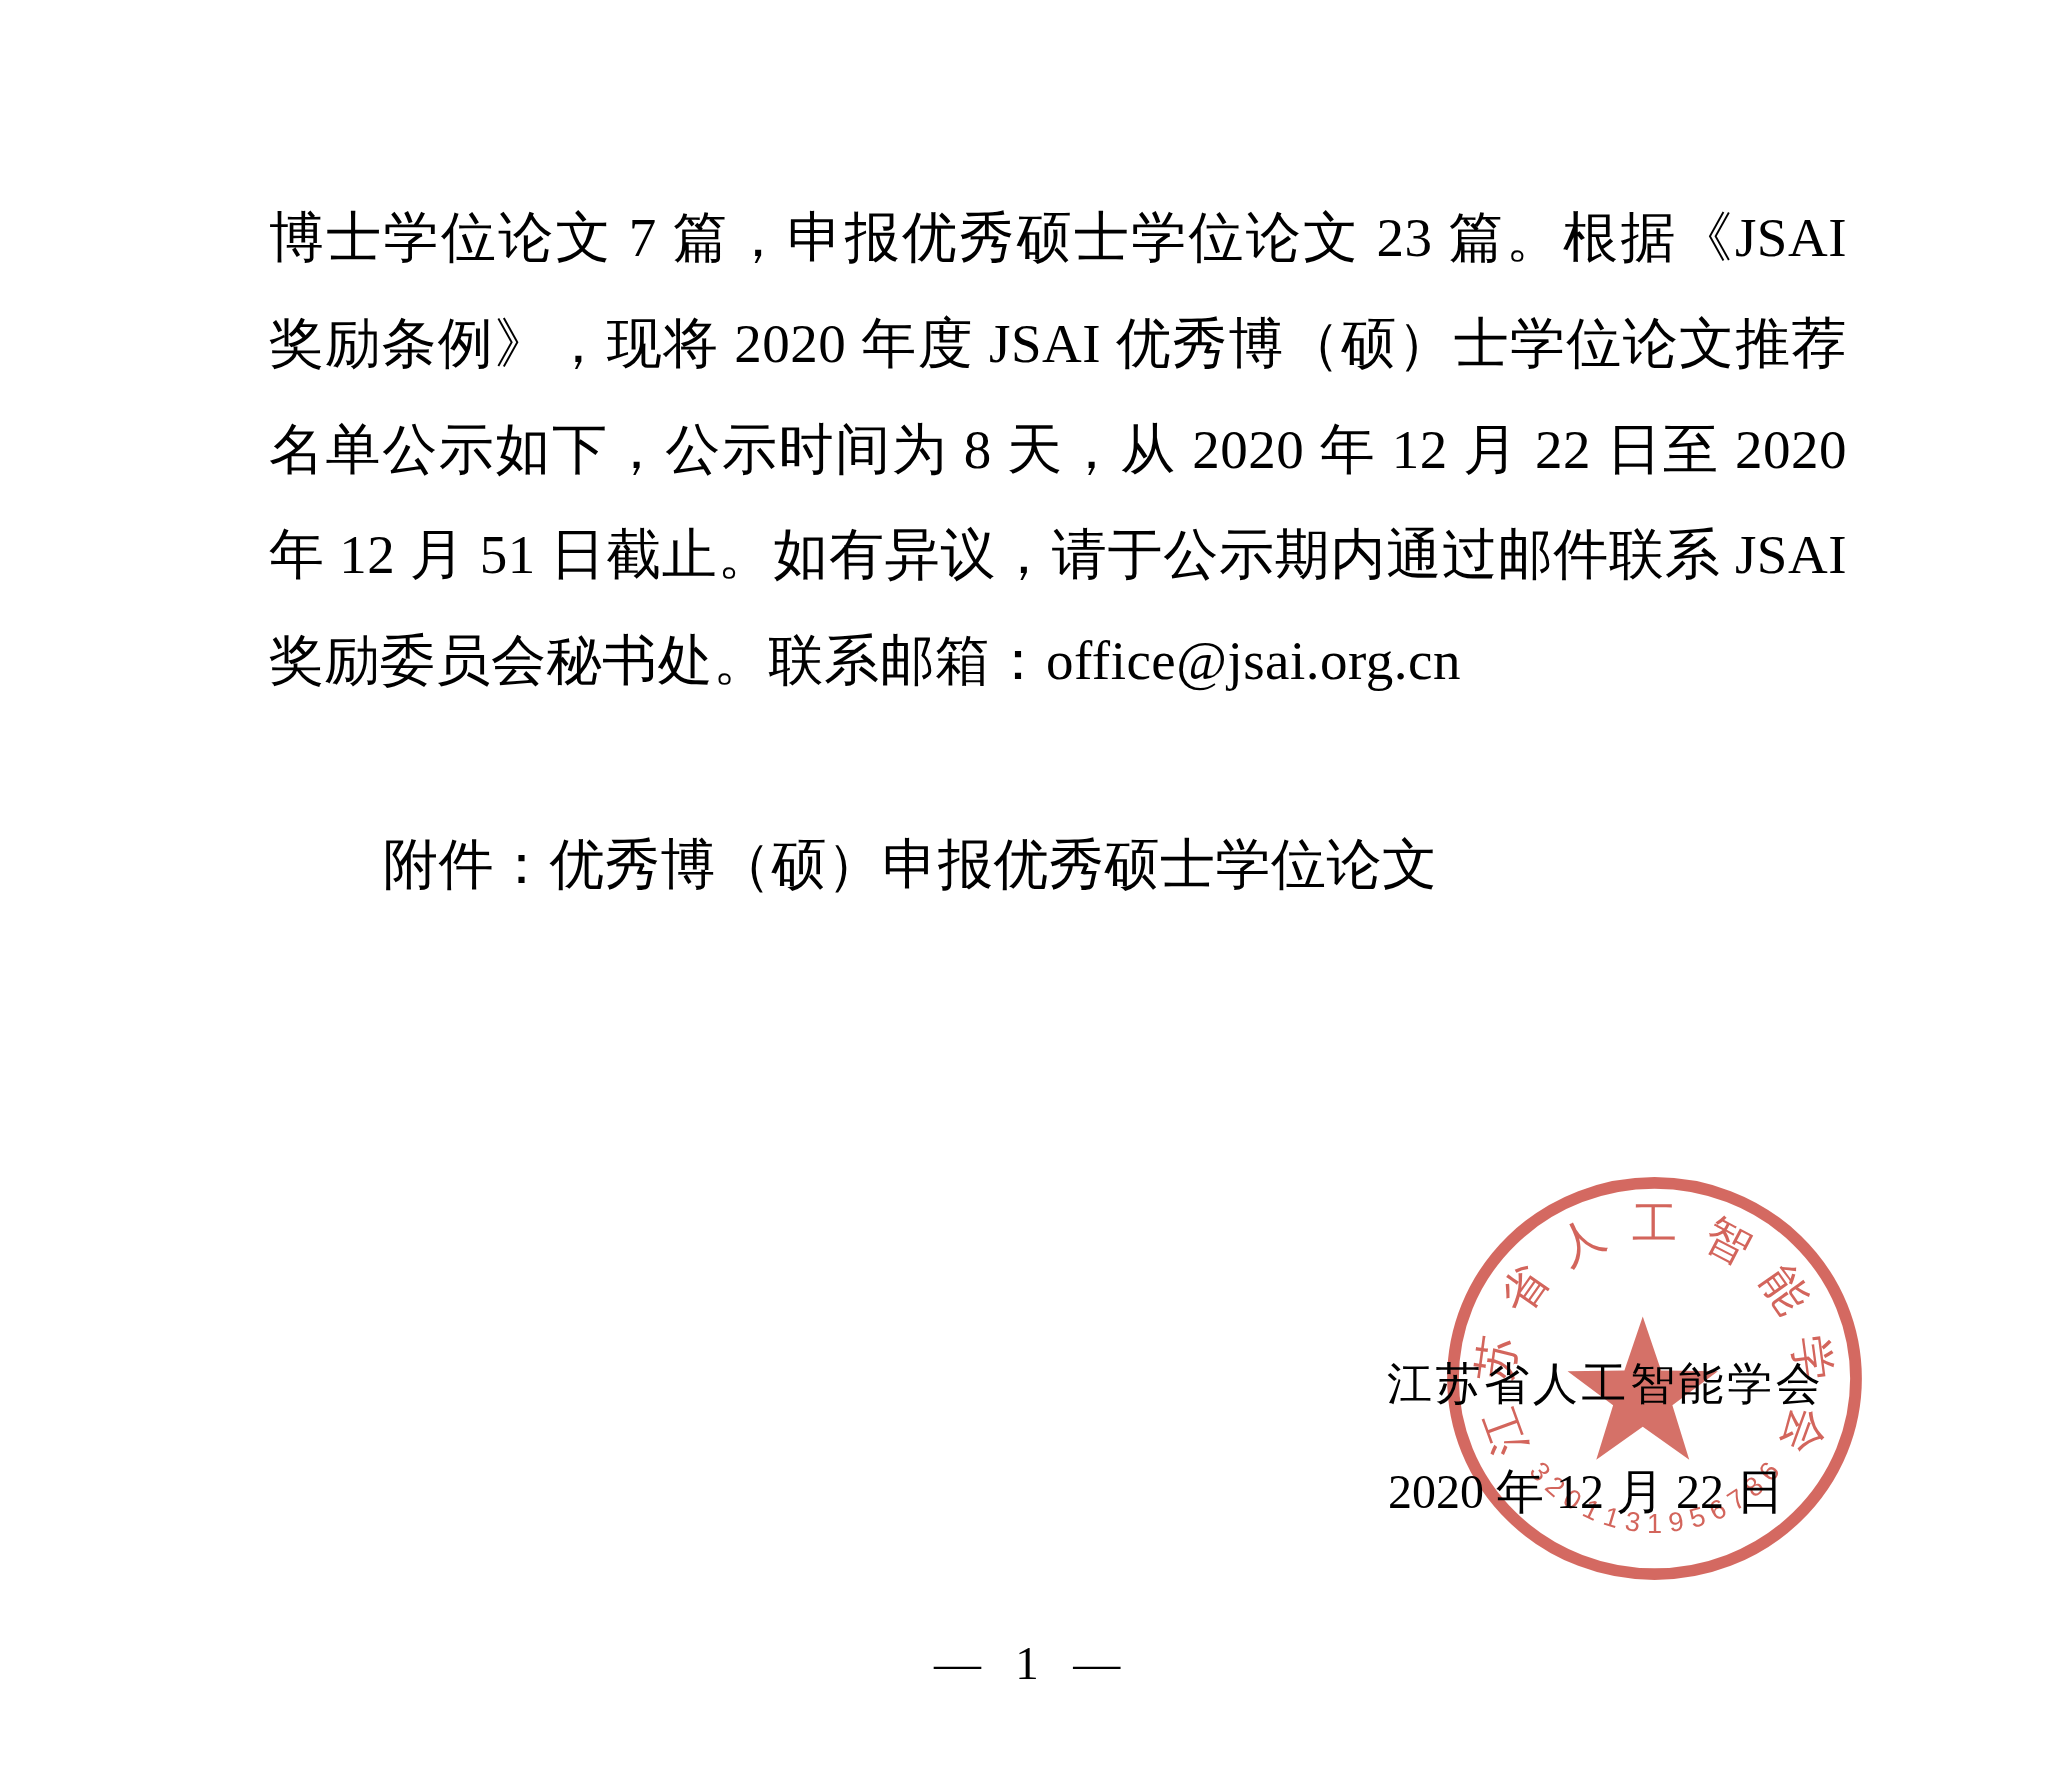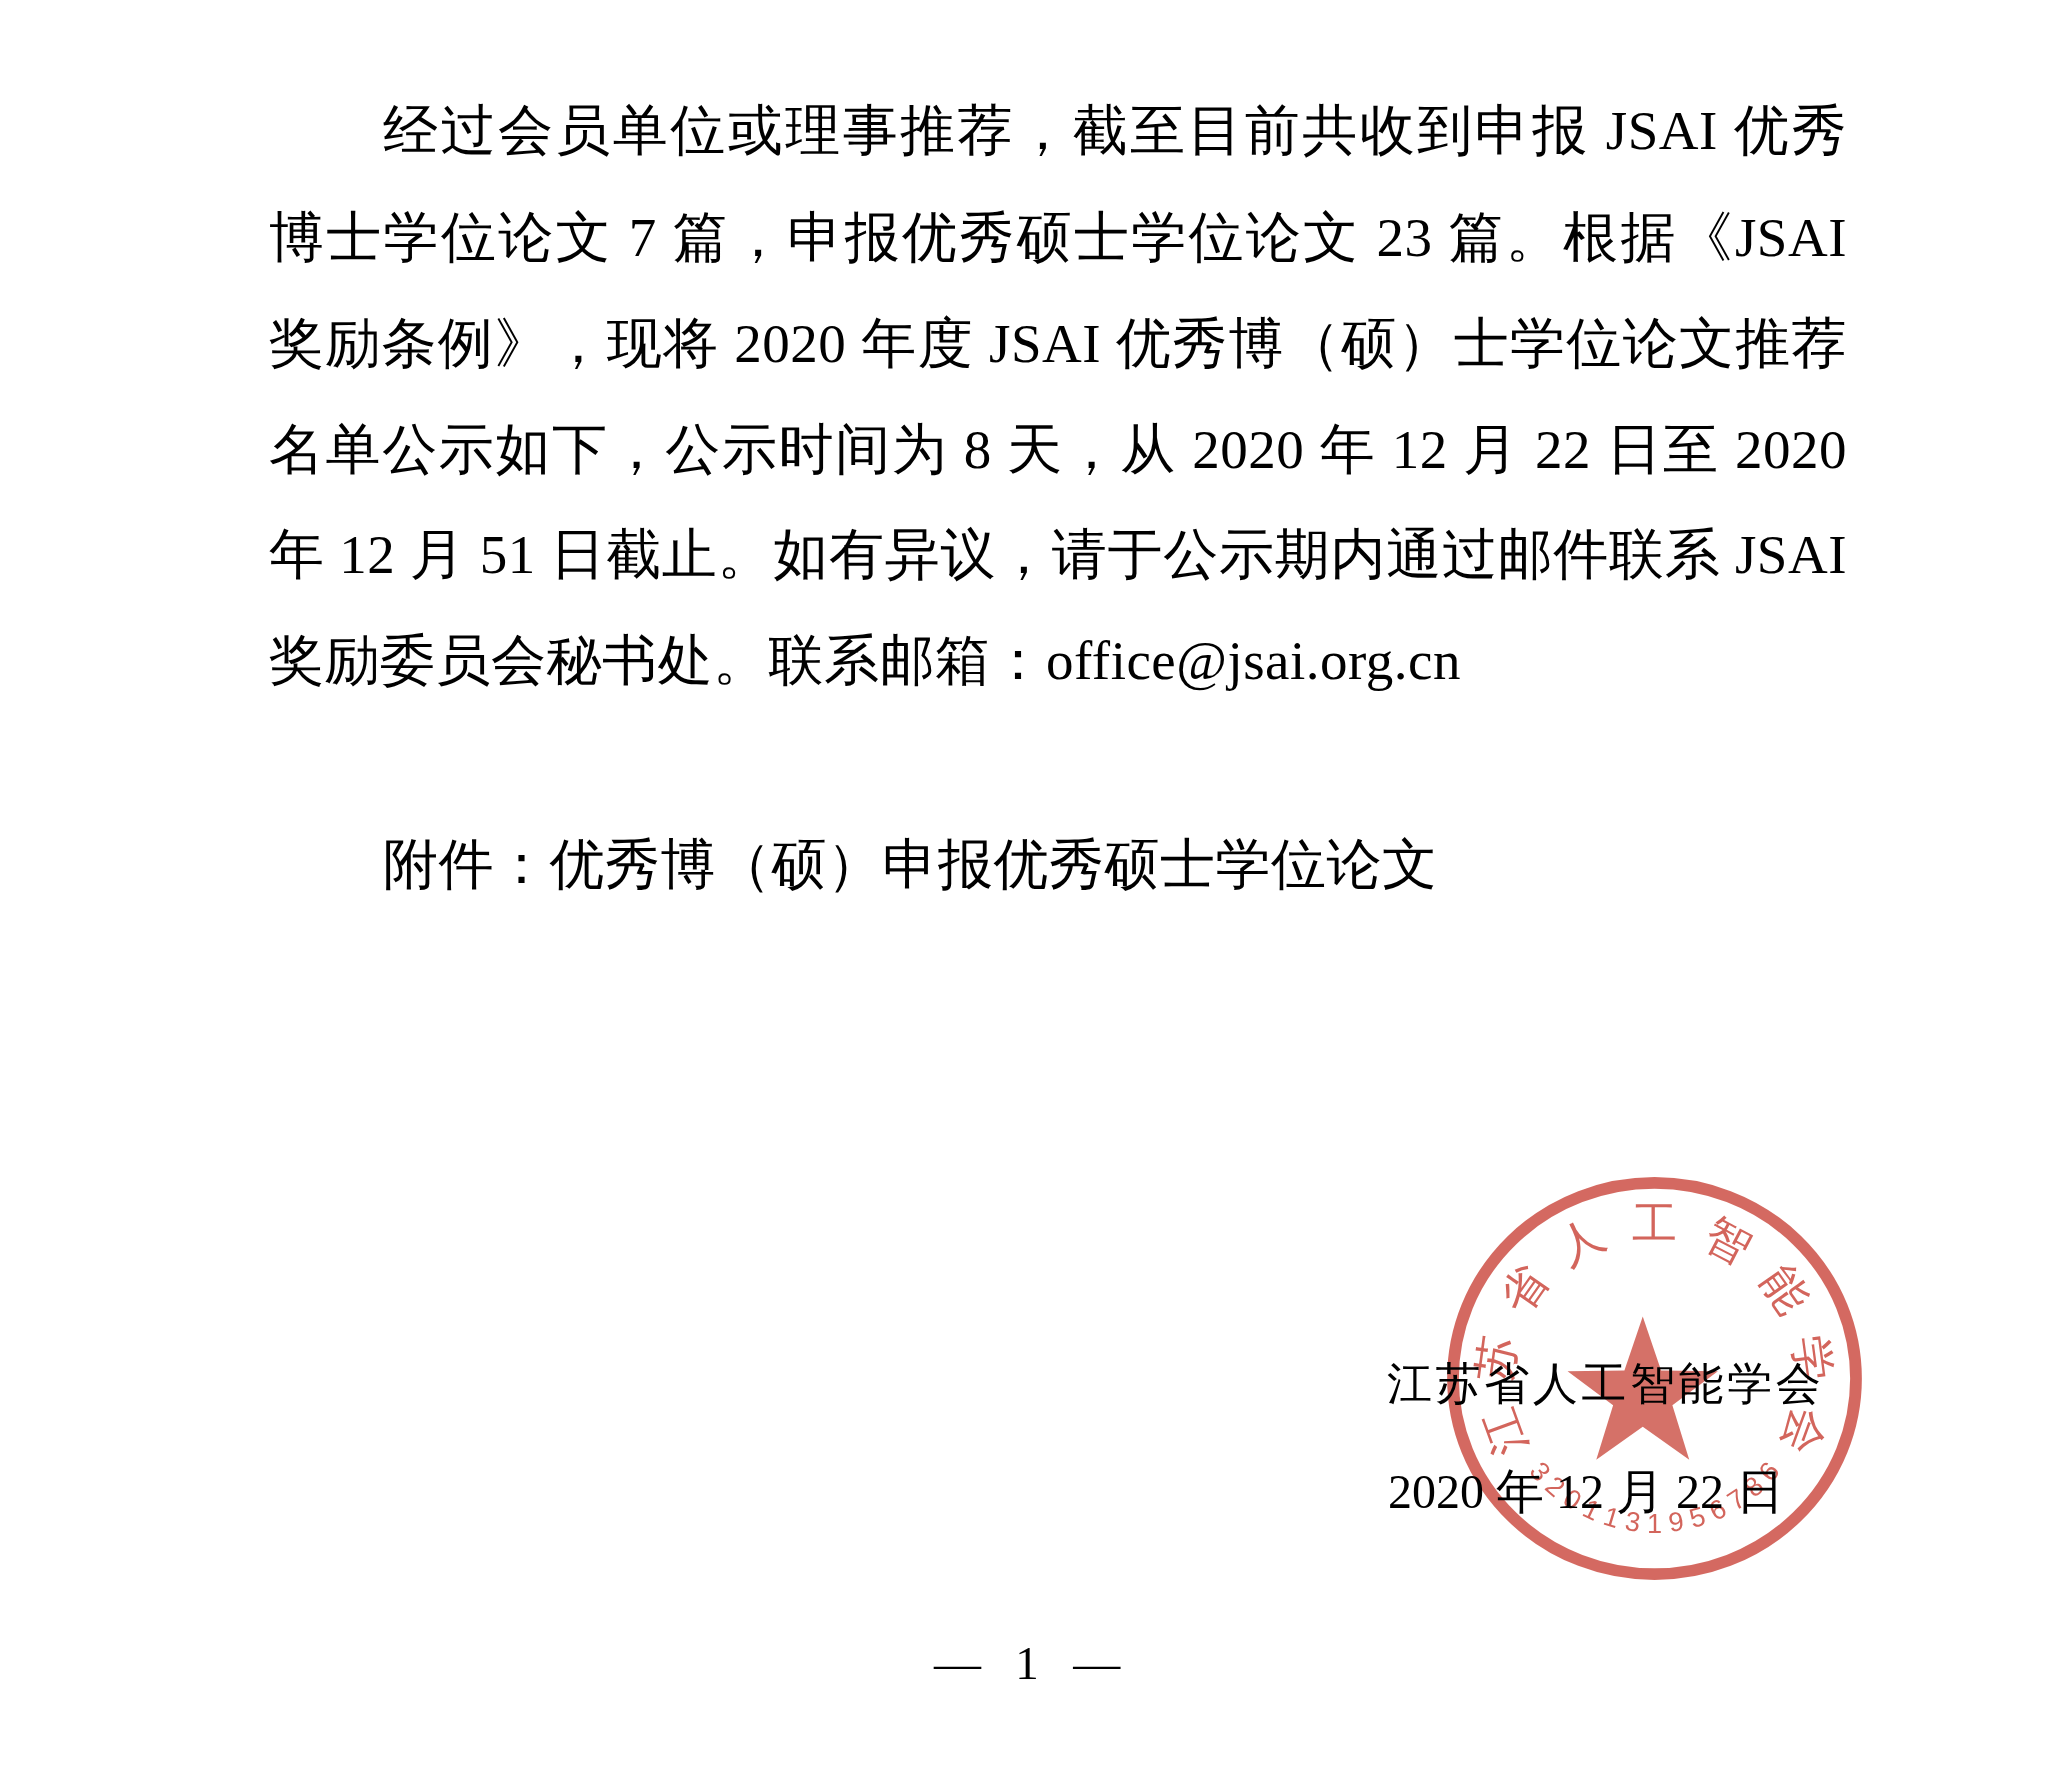--- a/index.html
+++ b/index.html
@@ -110,21 +110,20 @@
       <text class="code-digit" transform="translate(459 766) rotate(0)">1</text>
       <text class="code-digit" transform="translate(506.8 762.6) rotate(-8.3)">9</text>
       <text class="code-digit" transform="translate(553.6 752.6) rotate(-16.7)">5</text>
       <text class="code-digit" transform="translate(598.5 736.0) rotate(-25)">6</text>
       <text class="code-digit" transform="translate(640.2 713.4) rotate(-33.3)">7</text>
       <text class="code-digit" transform="translate(678.5 684.9) rotate(-41.7)">8</text>
       <text class="code-digit" transform="translate(711.8 651.7) rotate(-50)">6</text>
     </g>
   </svg>
 
-  <div class="bline l1">经过会员单位或理事推荐，截至目前共收到申报 JSAI 优秀</div>
   <div class="bline l2">博士学位论文 7 篇，申报优秀硕士学位论文 23 篇。根据《JSAI</div>
   <div class="bline l3">奖励条例》，现将 2020 年度 JSAI 优秀博（硕）士学位论文推荐</div>
   <div class="bline l4">名单公示如下，公示时间为 8 天，从 2020 年 12 月 22 日至 2020</div>
   <div class="bline l5">年 12 月 51 日截止。如有异议，请于公示期内通过邮件联系 JSAI</div>
   <div class="bline l6 last">奖励委员会秘书处。联系邮箱：office@jsai.org.cn</div>
 
   <div class="attachment">
     <span class="att-label">附件：</span><span>优秀博（硕）申报优秀硕士学位论文</span>
   </div>
 

